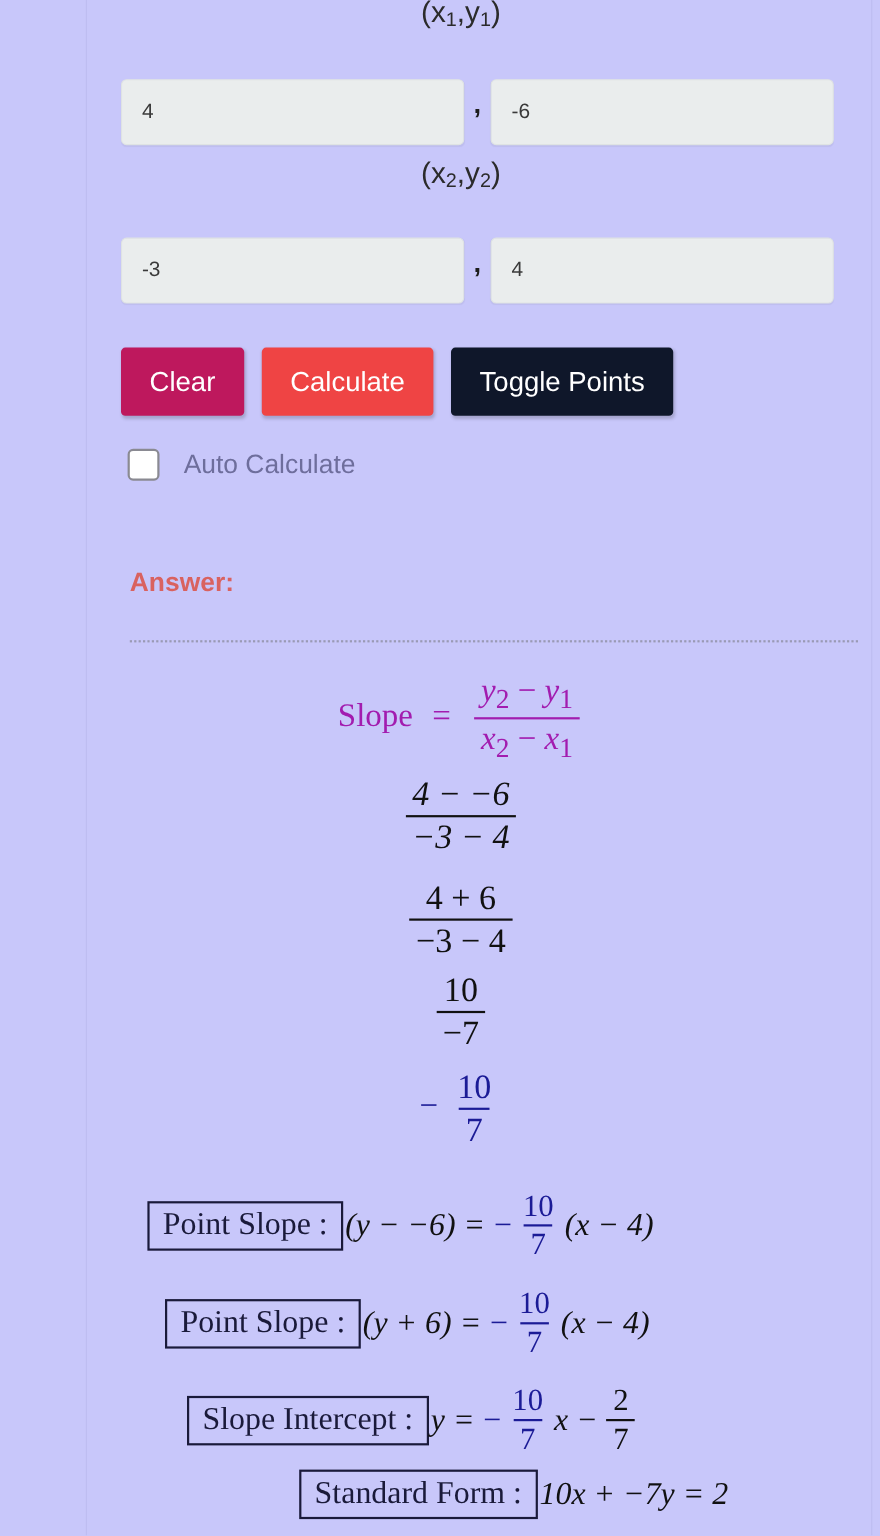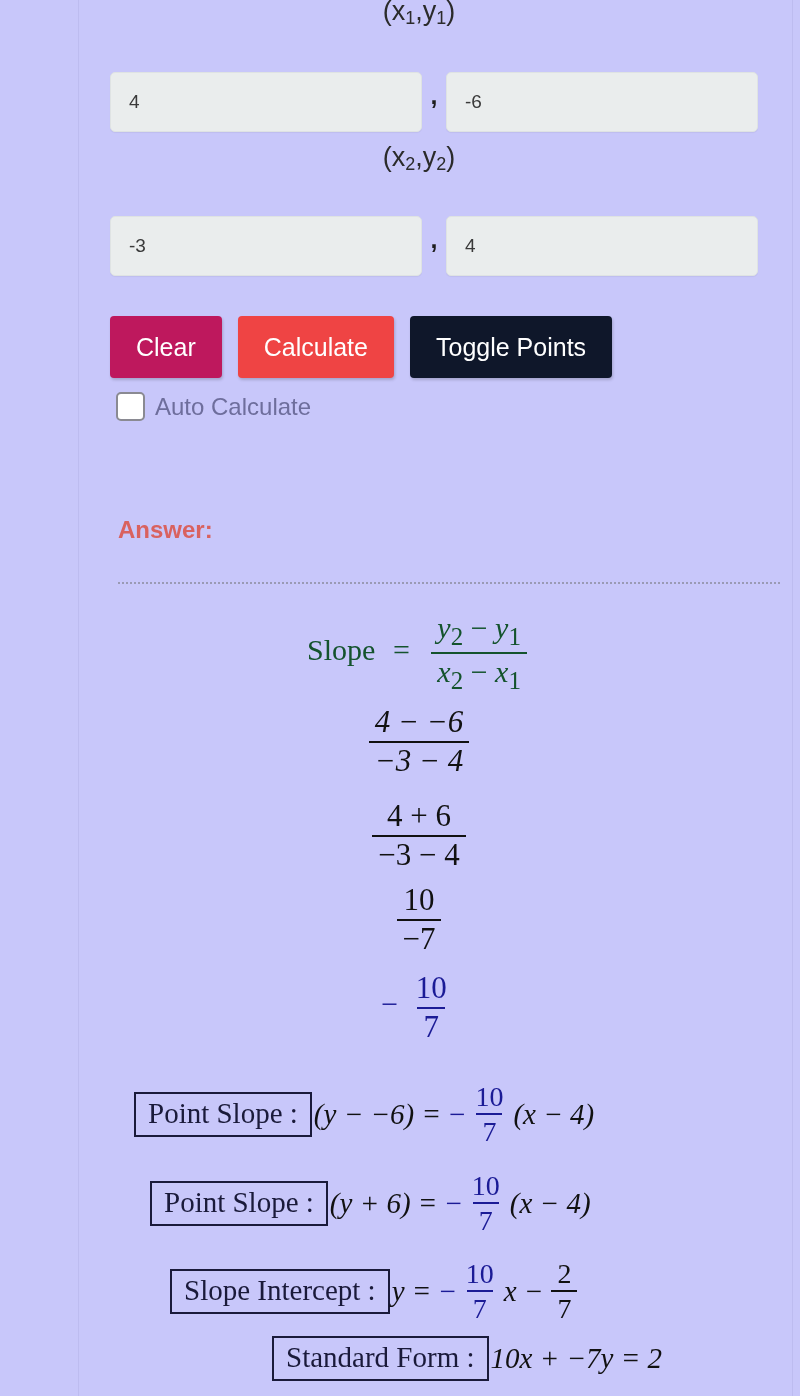--- a/index.html
+++ b/index.html
@@ -55,40 +55,40 @@
     border:none; border-radius:4px; color:#fff;
     font-family:"Liberation Sans", sans-serif;
     font-size:25px; cursor:pointer; height:62px;
     padding:0 26px; box-shadow:1px 2px 3px rgba(0,0,0,.18);
   }
   .btn.clear { background:#be185d; }
   .btn.calculate { background:#ef4444; }
   .btn.toggle { background:#0f172a; }
 
   
-  .check-row { position:absolute; left:38px; top:392px; display:flex; align-items:center; gap:10px; }
+  .check-row { position:absolute; left:38px; top:408px; display:flex; align-items:center; gap:22px; }
   .cbox { width:29px; height:29px; background:#fff; border:2px solid #8a8a92; border-radius:5px; }
   .cbox-label { font-size:24px; color:#6e6e9c; font-family:"Liberation Sans", sans-serif; }
 
   
   .answer-title {
     position:absolute; left:40px; top:516px;
     font-size:24px; font-weight:bold; color:#d9625f;
     font-family:"Liberation Sans", sans-serif;
   }
   .divider {
     position:absolute; left:40px; top:582px; width:662px; height:0;
     border-top:2px dotted #9a9ab4;
   }
 
   
   .math { font-family:"Liberation Serif", serif; color:#111; }
   .mi { font-style:italic; }
   .blue { color:#1b1b96; }
-  .navy { color:#14532d; }
+  .navy { color:#a21caf; }
 
   .frac { display:inline-flex; flex-direction:column; align-items:center; vertical-align:middle; margin:0 4px; }
   .frac .num { padding:0 6px 2px 6px; line-height:1.05; }
   .frac .den { padding:2px 6px 0 6px; line-height:1.05; border-top:2px solid currentColor; }
 
   
   .slope-formula {
     position:absolute; left:0; top:612px; width:682px;
     text-align:center; font-size:30px;
   }

